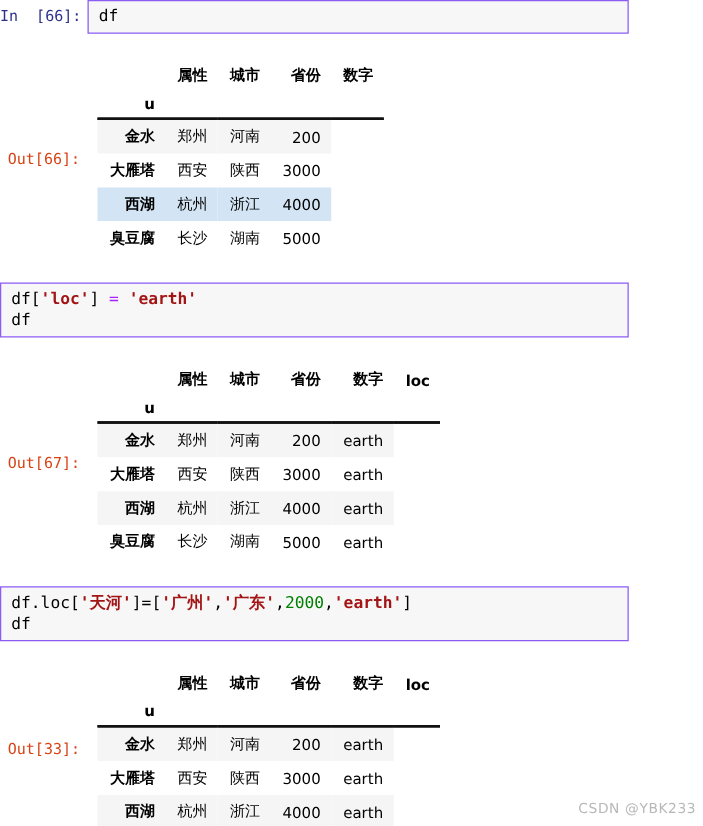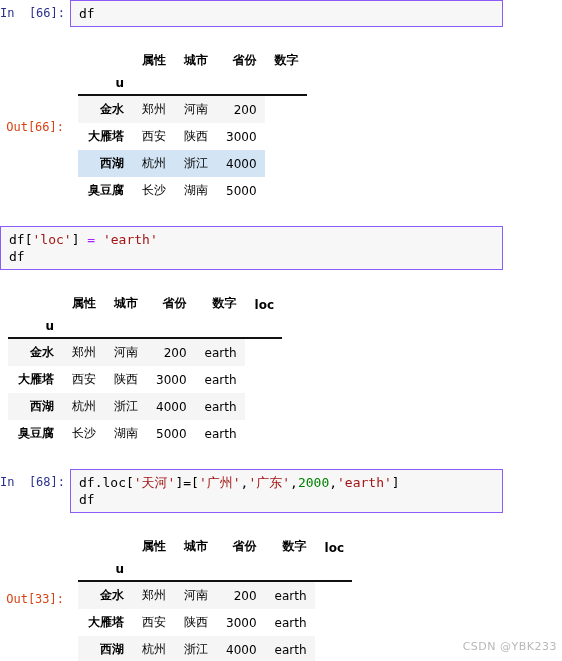--- a/index.html
+++ b/index.html
@@ -57,21 +57,21 @@
     color: #000000;
     white-space: pre;
   }
 
   .output-area {
     flex: 1;
     padding-top: 2px;
   }
 
   
-  .tok-str { color: #a31515; }
+  .tok-str { color: #a31515; font-weight: bold; }
   .tok-op  { color: #aa22ff; }
   .tok-num { color: #008000; }
   .tok-plain { color: #000000; }
 
   
   table.df {
     border-collapse: collapse;
     margin-left: 8px;
     font-family: "DejaVu Sans", sans-serif;
     font-size: 12px;
@@ -184,20 +184,21 @@
           </tbody>
         </table>
       </div>
     </div>
     <div class="spacer-lg"></div>
     <div class="cell-in">
       <div class="input-area"><div class="code-line"><span class="tok-plain">df[</span><span class="tok-str">'loc'</span><span class="tok-plain">] </span><span class="tok-op">=</span><span class="tok-plain"> </span><span class="tok-str">'earth'</span></div><div class="code-line"><span class="tok-plain">df</span></div></div>
     </div>
     <div class="spacer-md"></div>
     <div class="cell-out">
+      <div class="prompt prompt-out">Out[67]:</div>
       <div class="output-area">
         <table class="df">
           <thead>
             <tr class="hdr-cols">
               <th></th>
               <th>属性</th>
               <th>城市</th>
               <th>省份</th>
               <th>数字</th>
               <th>loc</th>
@@ -239,21 +240,20 @@
               <td>湖南</td>
               <td>5000</td>
               <td>earth</td>
             </tr>
           </tbody>
         </table>
       </div>
     </div>
     <div class="spacer-lg"></div>
     <div class="cell-in">
-      <div class="prompt prompt-in">In  [68]:</div>
       <div class="input-area"><div class="code-line"><span class="tok-plain">df.loc[</span><span class="tok-str">'天河'</span><span class="tok-plain">]=[</span><span class="tok-str">'广州'</span><span class="tok-plain">,</span><span class="tok-str">'广东'</span><span class="tok-plain">,</span><span class="tok-num">2000</span><span class="tok-plain">,</span><span class="tok-str">'earth'</span><span class="tok-plain">]</span></div><div class="code-line"><span class="tok-plain">df</span></div></div>
     </div>
     <div class="spacer-md"></div>
     <div class="cell-out">
       <div class="prompt prompt-out">Out[33]:</div>
       <div class="output-area">
         <table class="df">
           <thead>
             <tr class="hdr-cols">
               <th></th>

